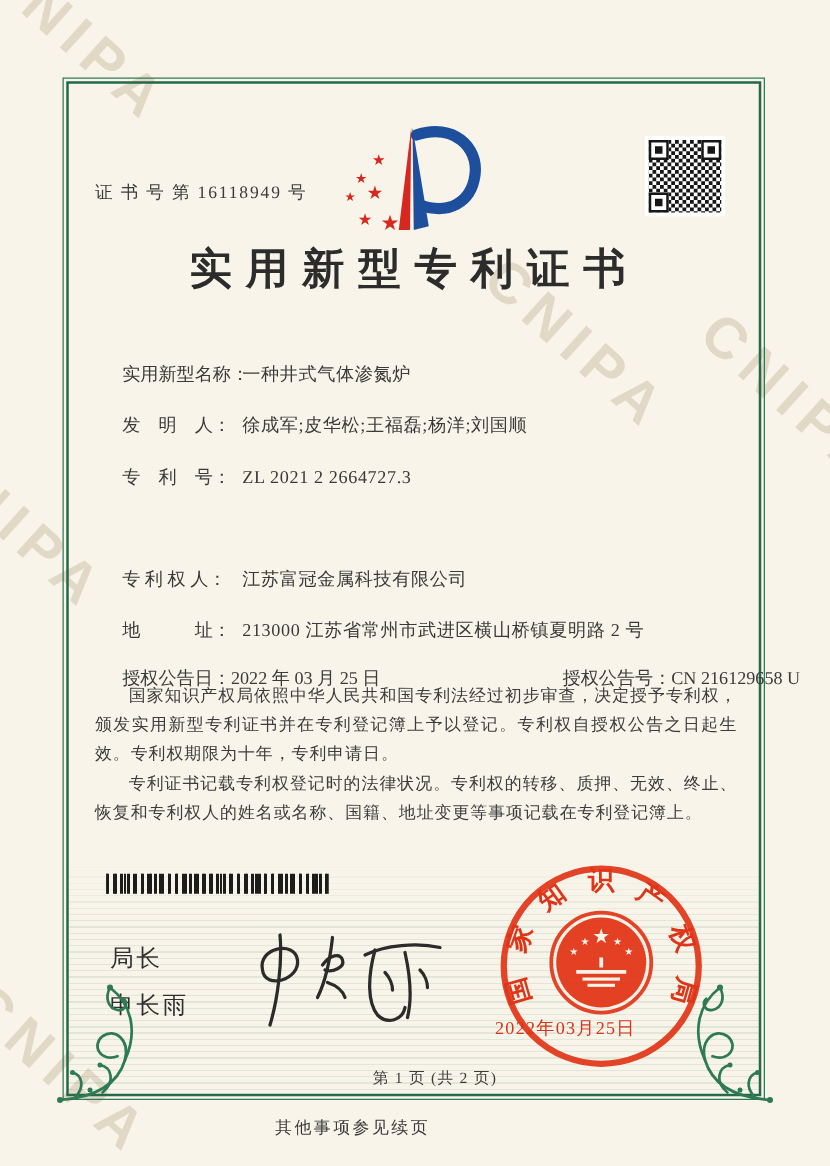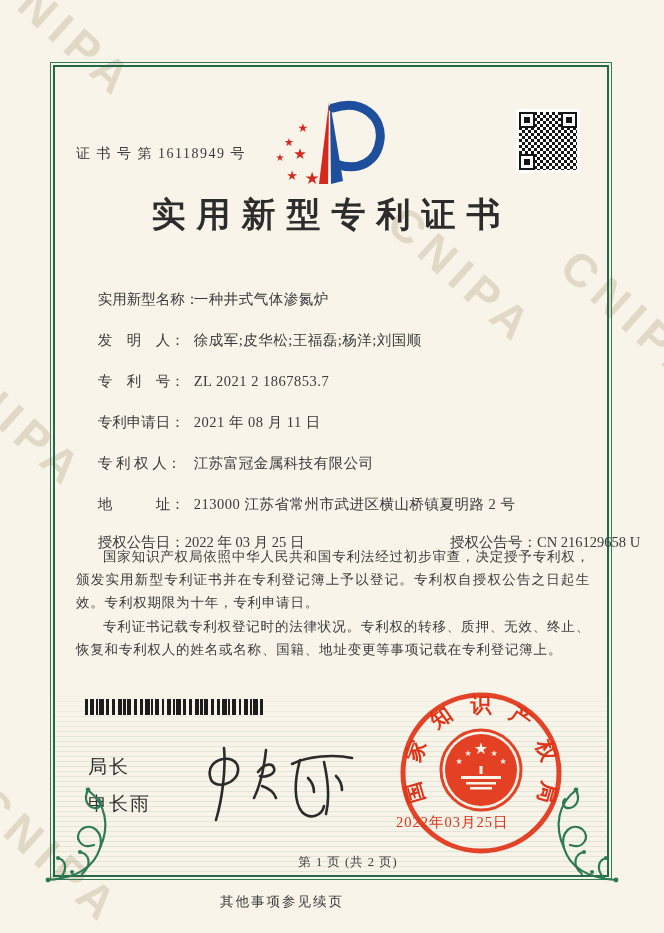--- a/index.html
+++ b/index.html
@@ -166,24 +166,21 @@
 
     <div class="title">实用新型专利证书</div>
 
     <div class="field" style="top:273px;">
       <span class="lbl">实用新型名称：</span><span class="val">一种井式气体渗氮炉</span>
     </div>
     <div class="field" style="top:314px;">
       <span class="lbl">发　明　人：</span><span class="val">徐成军;皮华松;王福磊;杨洋;刘国顺</span>
     </div>
     <div class="field" style="top:355px;">
-      <span class="lbl">专　利　号：</span><span class="val">ZL 2021 2 1867853.7</span>
-    </div>
-    <div class="field" style="top:396px;">
-      <span class="lbl">专利申请日：</span><span class="val">2021 年 08 月 11 日</span>
+      <span class="lbl">专　利　号：</span><span class="val">ZL 2021 2 2664727.3</span>
     </div>
     <div class="field" style="top:437px;">
       <span class="lbl">专 利 权 人：</span><span class="val">江苏富冠金属科技有限公司</span>
     </div>
     <div class="field" style="top:478px;">
       <span class="lbl">地　　　址：</span><span class="val">213000 江苏省常州市武进区横山桥镇夏明路 2 号</span>
     </div>
 
     <div class="field" style="top:516px;width:520px;">
       <span>授权公告日：</span><span>2022 年 03 月 25 日</span>

